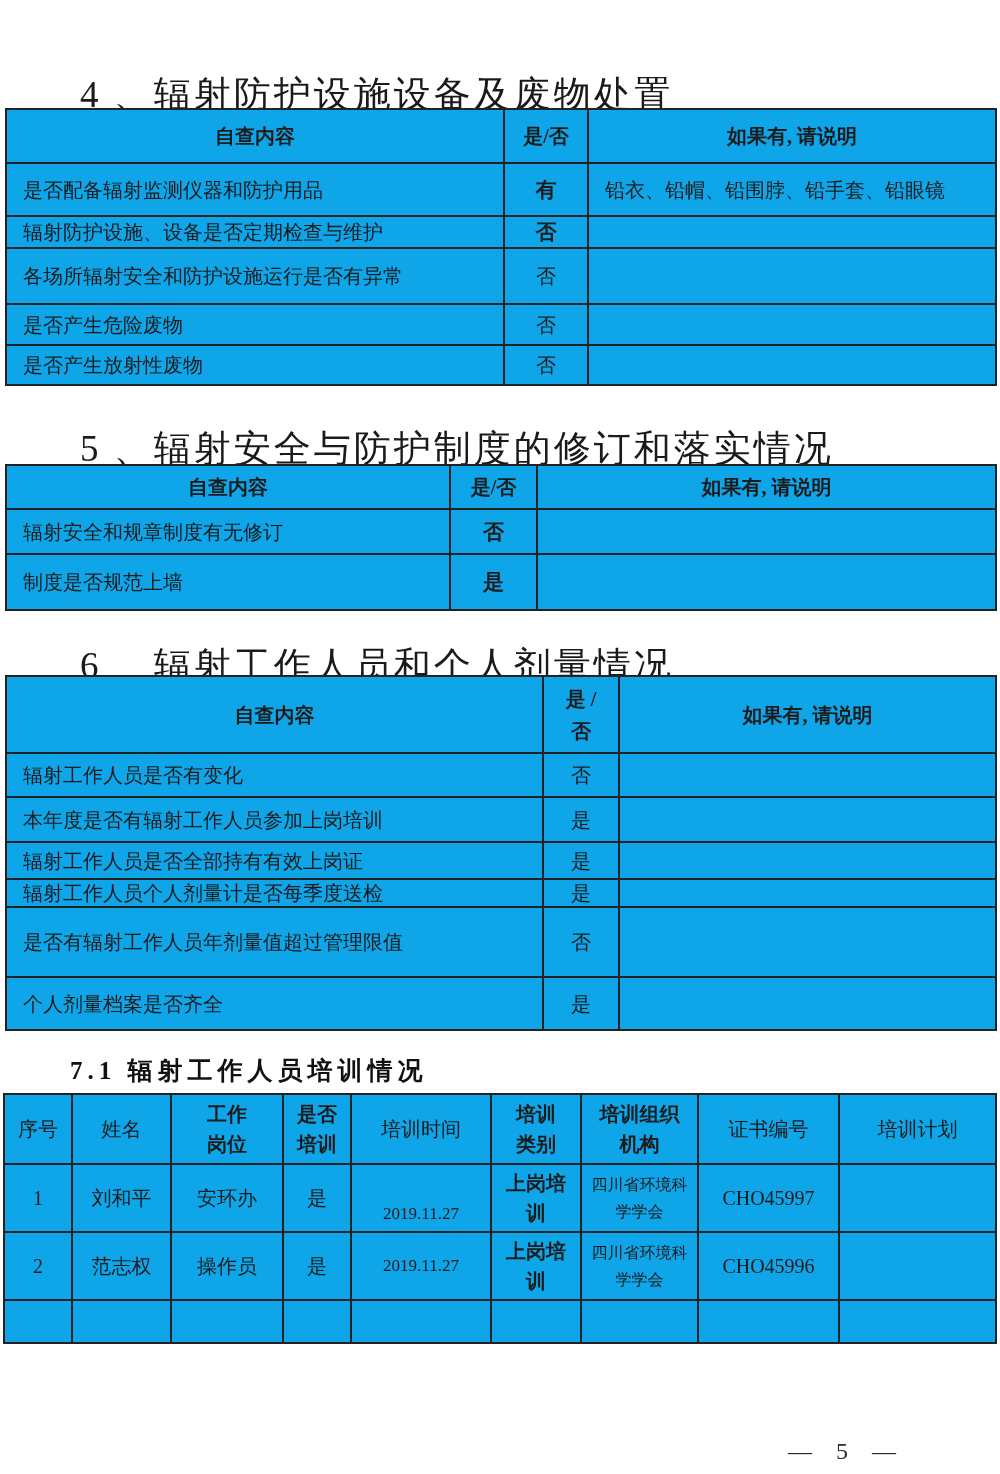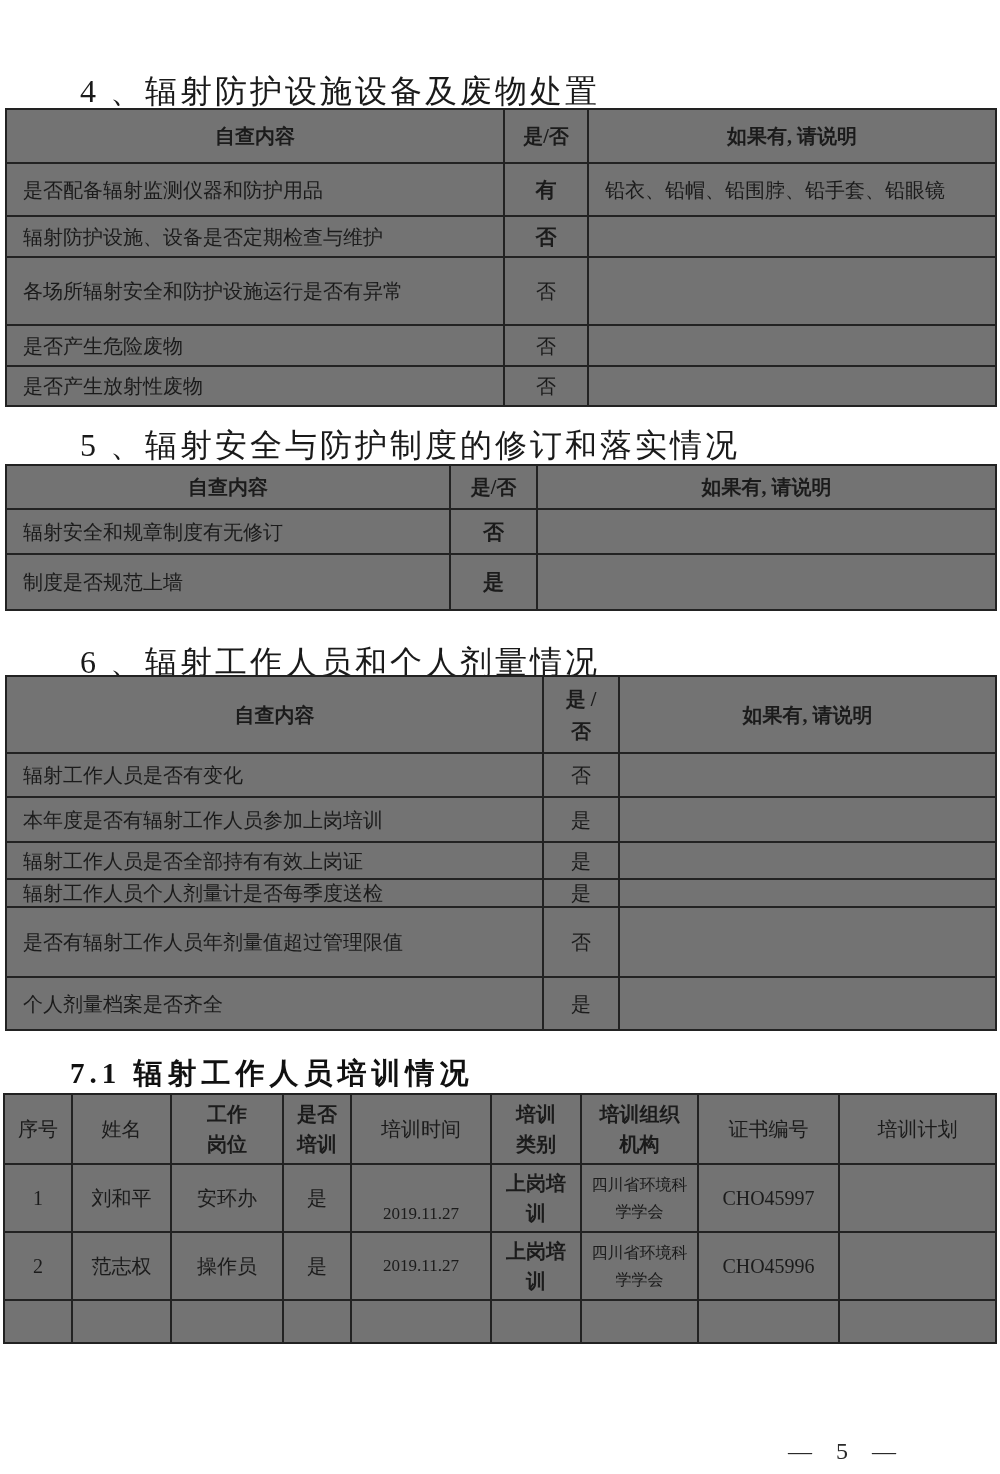--- a/index.html
+++ b/index.html
@@ -3,26 +3,26 @@
 <meta charset="utf-8">
 <style>
   html,body{margin:0;padding:0;background:#ffffff;}
   body{
     width:1000px;height:1474px;position:relative;
     font-family:"Liberation Serif","DejaVu Serif",serif;
     color:#151515;
   }
   .abs{position:absolute;}
   .sec-title{
-    font-size:32px;font-weight:400;letter-spacing:3px;white-space:nowrap;color:#1a1a1a;
+    font-size:37px;font-weight:400;letter-spacing:3px;white-space:nowrap;color:#1a1a1a;
   }
   .sec-title-bold{
-    font-size:29px;font-weight:700;letter-spacing:5px;white-space:nowrap;color:#111;
-  }
-  table{border-collapse:collapse;table-layout:fixed;background:#737373;}
+    font-size:25px;font-weight:700;letter-spacing:5px;white-space:nowrap;color:#111;
+  }
+  table{border-collapse:collapse;table-layout:fixed;background:#0ea5e9;}
   td{
     border:2px solid #222;padding:0;text-align:center;vertical-align:middle;
     font-size:20px;line-height:26px;overflow:hidden;color:#1b1b1b;
   }
   .th{font-weight:700;}
   .left{text-align:left;padding-left:16px;}
   .pre{white-space:pre-line;}
   .lh32{line-height:32px;}
   .lh30{line-height:30px;font-weight:bold;}
   .ansB{font-weight:700;font-size:21px;}
@@ -49,26 +49,26 @@
       <tr style="height:54px">
     <td class="th">自查内容</td>
     <td class="th">是/否</td>
     <td class="th">如果有, 请说明</td>
   </tr>
   <tr style="height:53px">
     <td class="left">是否配备辐射监测仪器和防护用品</td>
     <td class="ansB">有</td>
     <td class="left">铅衣、铅帽、铅围脖、铅手套、铅眼镜</td>
   </tr>
-  <tr style="height:41px">
+  <tr style="height:32px">
     <td class="left">辐射防护设施、设备是否定期检查与维护</td>
     <td class="ansB">否</td>
     <td></td>
   </tr>
-  <tr style="height:68px">
+  <tr style="height:56px">
     <td class="left">各场所辐射安全和防护设施运行是否有异常</td>
     <td>否</td>
     <td></td>
   </tr>
   <tr style="height:41px">
     <td class="left">是否产生危险废物</td>
     <td>否</td>
     <td></td>
   </tr>
   <tr style="height:40px">

